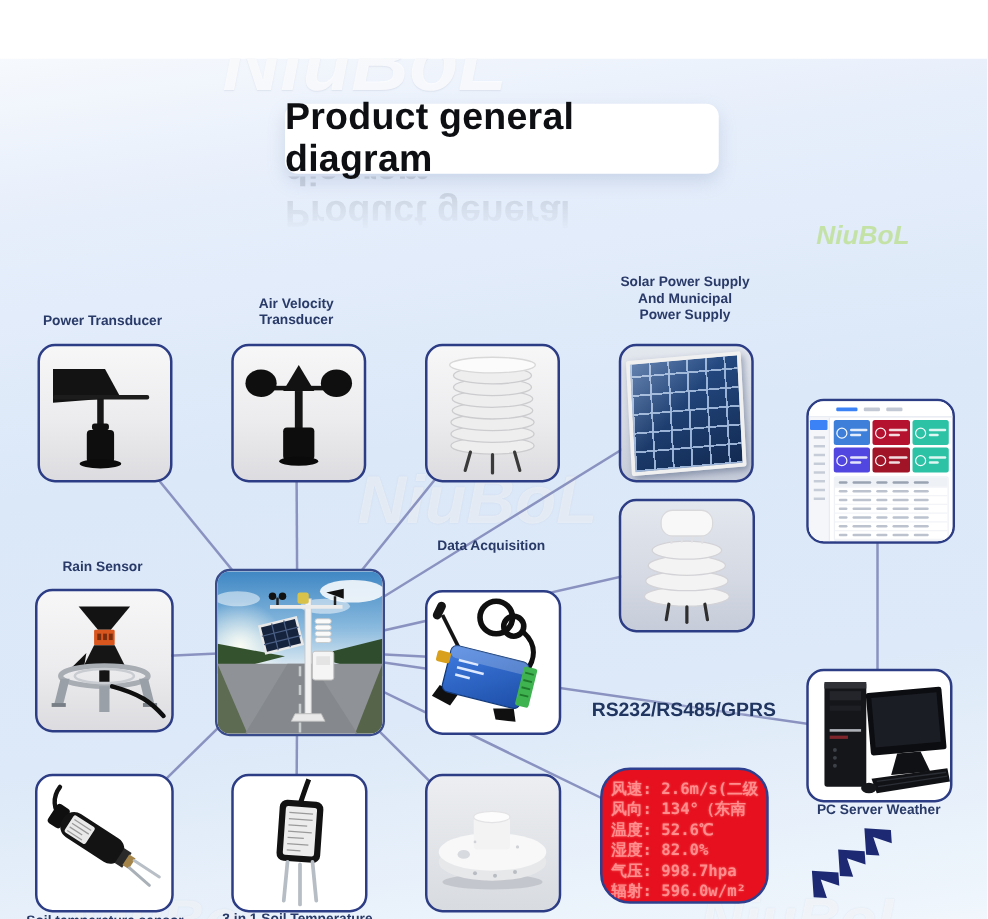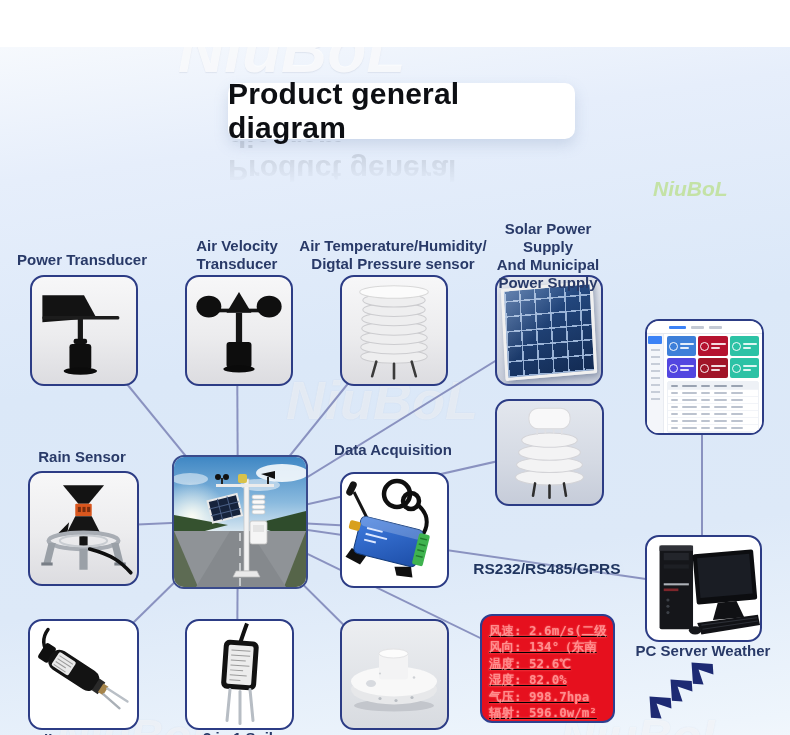--- a/index.html
+++ b/index.html
@@ -33,21 +33,21 @@
     mask-image:linear-gradient(180deg,transparent 5%,#000 80%);
   }
   
   .lines{position:absolute;left:0;top:0;z-index:2;}
   
   .node-box{position:absolute;background:#fff;border:2px solid #2c3c85;border-radius:14px;overflow:hidden;z-index:3;}
   .node-box svg{display:block;width:100%;height:100%;}
   .photo-gray{background:linear-gradient(180deg,#f7f7f8 0%,#ececee 55%,#dcdce0 100%);}
   .photo-blue{background:linear-gradient(180deg,#e3e7ee 0%,#d4d9e3 60%,#c6ccd9 100%);}
   .photo-white{background:#fff;}
-  .label{position:absolute;z-index:4;color:#293a68;font-weight:bold;font-size:15px;line-height:1.2;
+  .label{position:absolute;z-index:4;color:#293a68;font-weight:bold;font-size:11px;line-height:1.2;
     text-align:center;white-space:pre-line;}
   .conn-text{position:absolute;z-index:4;color:#20355f;font-weight:bold;font-size:15.5px;text-align:center;
     text-shadow:0 0 4px rgba(221,233,248,0.9);}
   
   .solar-art{position:absolute;inset:0;display:flex;align-items:center;justify-content:center;}
   .solar-panel{
     width:86px;height:86px;transform:rotate(-7deg) skew(-4deg,2deg);border:3px solid #f0f0f0;border-radius:2px;
     box-shadow:2px 3px 6px rgba(40,60,100,0.4);
     background-image:
       linear-gradient(135deg,rgba(255,255,255,0.28),rgba(255,255,255,0) 45%),
@@ -78,22 +78,22 @@
   .sw-row span{height:2px;background:#bcc3cf;border-radius:1px;display:block;}
   .sw-row.head span{background:#9aa3b2;}
   .sw-row span:nth-child(1){width:7px;}
   .sw-row span:nth-child(2){width:15px;}
   .sw-row span:nth-child(3){width:9px;}
   .sw-row span:nth-child(4){width:13px;}
   .sw-row span:nth-child(5){width:12px;}
   .sw-foot{display:flex;gap:4px;align-items:center;justify-content:center;height:9px;}
   
   .wd-box{position:absolute;left:480px;top:567px;width:135px;height:109px;z-index:3;
-    background:#e6101e;border:2px solid #2e3f8f;border-radius:12px;overflow:hidden;
-    padding:7px 0 0 7px;box-sizing:border-box;text-decoration:underline;}
+    background:#e6101e;border:2px solid #2e3f8f;border-radius:24px;overflow:hidden;
+    padding:7px 0 0 7px;box-sizing:border-box;}
   .wd-row{font-family:"DejaVu Sans Mono",monospace;font-weight:bold;font-size:12.5px;line-height:16.4px;
     color:#ff8d8d;white-space:nowrap;text-shadow:0 0 2px rgba(255,120,120,0.8);}
   
   .chevrons{position:absolute;left:642px;top:610px;z-index:3;}
   .center-photo{border-radius:12px;border:2px solid #3a4b8c;}
 </style>
 </head>
 <body>
 
 <div class="stage">
@@ -123,22 +123,20 @@
   </svg>
 
   <div class="title-box">
     <span class="title-text">Product general diagram</span>
   </div>
   <div class="title-reflect">Product general diagram</div>
 
   <div class="label" style="left:6px;top:204px;width:152px;">Power Transducer</div>
   <div class="label" style="left:162px;top:190px;width:150px;">Air Velocity
 Transducer</div>
-  <div class="label" style="left:298px;top:190px;width:190px;">Air Temperature/Humidity/
-Digtal Pressure sensor</div>
   <div class="label" style="left:478px;top:173px;width:140px;">Solar Power Supply
 And Municipal
 Power Supply</div>
 
   <div class="node-box photo-gray" style="left:30px;top:228px;width:104px;height:107px;">
     <svg viewBox="0 0 100 100">
       <polygon points="10,16 50,16 62,38 10,42" fill="#131313"></polygon>
       <rect x="10" y="36" width="74" height="3.5" rx="1.5" fill="#1c1c1c"></rect>
       <rect x="44" y="39" width="5" height="21" fill="#161616"></rect>
       <rect x="40" y="58" width="13" height="5" rx="2" fill="#101010"></rect>
@@ -305,21 +303,21 @@
             
             
             
           </div>
         </div>
       </div>
     </div>
   </div>
 
   <div class="label" style="left:10px;top:401px;width:144px;">Rain Sensor</div>
-  <div class="label" style="left:328px;top:394px;width:130px;">Data Acquisition</div>
+  <div class="label" style="left:328px;top:384px;width:130px;">Data Acquisition</div>
   <div class="conn-text" style="left:468px;top:513px;width:158px;">RS232/RS485/GPRS</div>
   <div class="label" style="left:628px;top:595px;width:150px;">PC Server Weather</div>
 
   <div class="node-box photo-gray" style="left:28px;top:424px;width:107px;height:111px;">
     <svg viewBox="0 0 104 104">
       <polygon points="32,10 72,10 57,28 47,28" fill="#131313"></polygon>
       <rect x="44" y="28" width="16" height="12" rx="1" fill="#d9571e"></rect>
       <rect x="46.5" y="31" width="3" height="5" fill="#7a2d0d"></rect>
       <rect x="51" y="31" width="3" height="5" fill="#7a2d0d"></rect>
       <rect x="55.5" y="31" width="3" height="5" fill="#7a2d0d"></rect>

